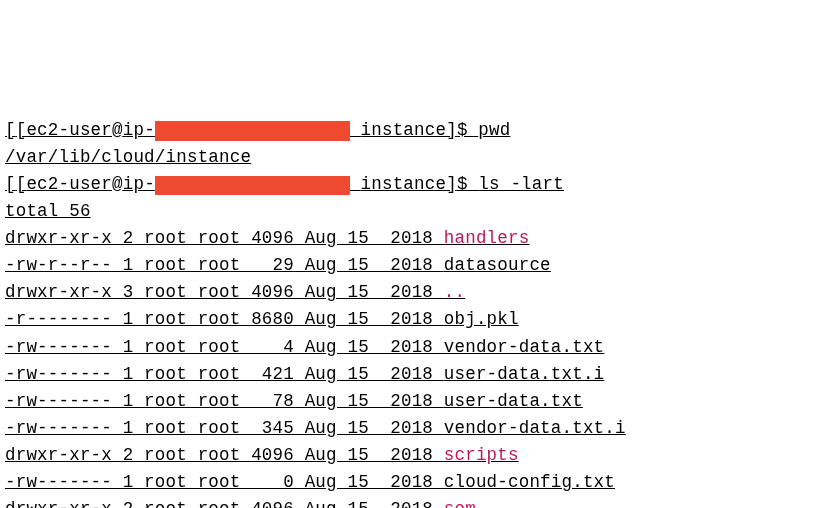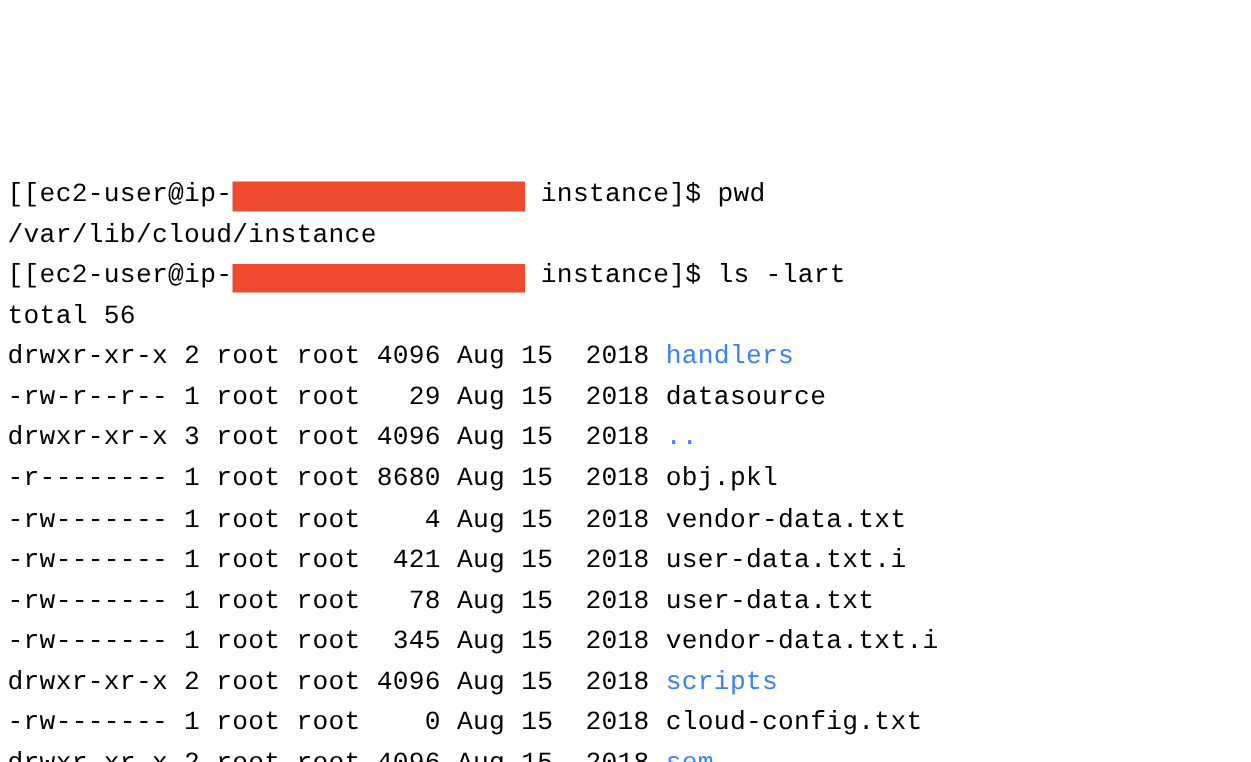--- a/index.html
+++ b/index.html
@@ -6,30 +6,30 @@
     body {
       background: #ffffff;
       font-family: "Menlo", "Consolas", "Courier New", monospace;
       font-size: 17.5px;
       line-height: 1.55;
       color: #000000;
       padding: 8px 5px;
       white-space: pre;
       letter-spacing: 0.2px;
     }
-    .line { display: block; }
+    .line { display: block; text-decoration: underline; }
     .redacted {
       display: inline-block;
       background: #ee4a2f;
       vertical-align: text-bottom;
       height: 1.1em;
       position: relative;
       top: 1px;
     }
-    .dir-link { color: #3b82f6; }
+    .dir-link { color: #be185d; }
   </style>
 </head>
 <body>
 
 
 
 <div id="terminal"><div class="line"><span>[</span><span><span>[</span><span>ec2-user</span><span>@</span><span>ip-</span><span class="redacted" style="width: 195px;"></span><span> </span><span>instance</span><span>]</span><span>$ </span></span><span>pwd</span></div><div class="line">/var/lib/cloud/instance</div><div class="line"><span>[</span><span><span>[</span><span>ec2-user</span><span>@</span><span>ip-</span><span class="redacted" style="width: 195px;"></span><span> </span><span>instance</span><span>]</span><span>$ </span></span><span>ls -lart</span></div><div class="line">total 56</div><div class="line"><span>drwxr-xr-x 2 root root 4096 Aug 15  2018 </span><span class="dir-link">handlers</span></div><div class="line"><span>-rw-r--r-- 1 root root   29 Aug 15  2018 </span><span>datasource</span></div><div class="line"><span>drwxr-xr-x 3 root root 4096 Aug 15  2018 </span><span class="dir-link">..</span></div><div class="line"><span>-r-------- 1 root root 8680 Aug 15  2018 </span><span>obj.pkl</span></div><div class="line"><span>-rw------- 1 root root    4 Aug 15  2018 </span><span>vendor-data.txt</span></div><div class="line"><span>-rw------- 1 root root  421 Aug 15  2018 </span><span>user-data.txt.i</span></div><div class="line"><span>-rw------- 1 root root   78 Aug 15  2018 </span><span>user-data.txt</span></div><div class="line"><span>-rw------- 1 root root  345 Aug 15  2018 </span><span>vendor-data.txt.i</span></div><div class="line"><span>drwxr-xr-x 2 root root 4096 Aug 15  2018 </span><span class="dir-link">scripts</span></div><div class="line"><span>-rw------- 1 root root    0 Aug 15  2018 </span><span>cloud-config.txt</span></div><div class="line"><span>drwxr-xr-x 2 root root 4096 Aug 15  2018 </span><span class="dir-link">sem</span></div></div>
 
 
 

